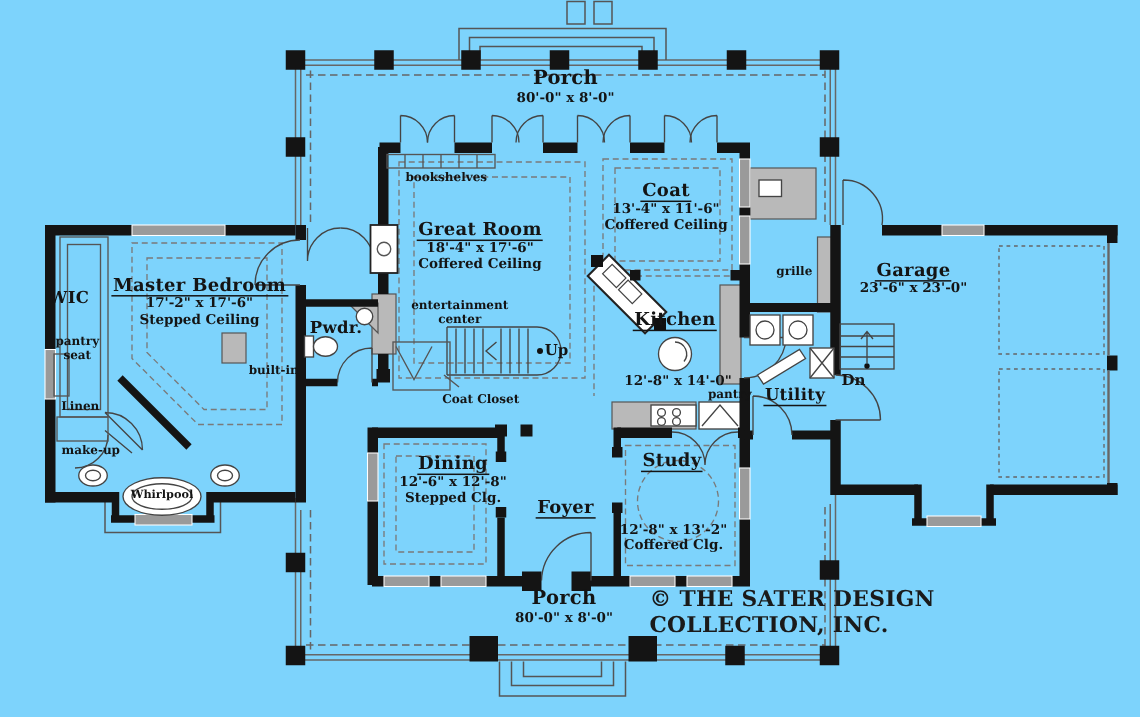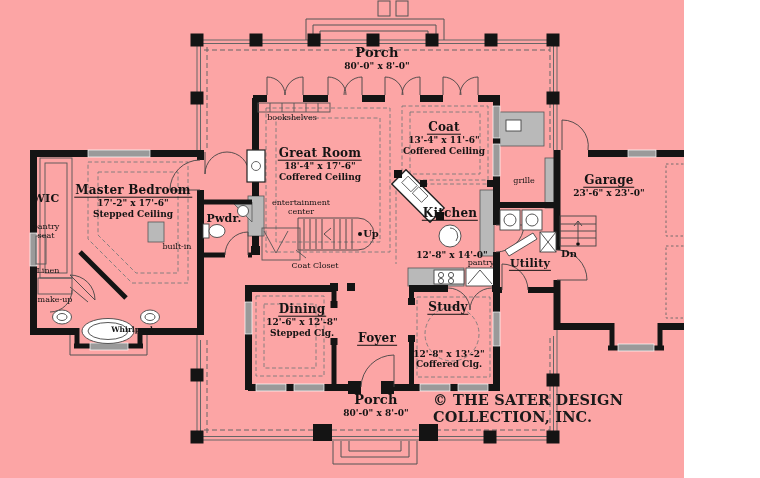--- a/index.html
+++ b/index.html
@@ -1,27 +1,27 @@
 <!DOCTYPE html>
 <html><head>
 <meta charset="utf-8">
 <style>
   html,body{margin:0;padding:0;background:#fff;}
-  #plan{position:relative;width:684px;height:478px;background:#fca5a5;overflow:hidden;
+  #plan{position:relative;width:760px;height:478px;background:#7dd3fc;overflow:hidden;
         font-family:"DejaVu Serif",serif;color:#111;}
   #linework{position:absolute;left:0;top:0;}
   .lbl{position:absolute;transform:translate(-50%,-50%);text-align:center;white-space:nowrap;
        font-weight:bold;color:#141414;line-height:1.12;}
   .lbl span{display:block;}
   .name{font-size:12px;letter-spacing:.2px;}
   .name.u{display:inline-block;border-bottom:1.3px solid #141414;padding:0 1px 0px 1px;}
   .big{font-size:13px;}
   .dims{font-size:9px;}
-  .small{font-size:8px;font-weight:normal;}
-  .tiny{font-size:7.5px;margin-left:24px;}
+  .small{font-size:8px;font-weight:bold;padding-left:11px;}
+  .tiny{font-size:7.5px;}
   .mid{font-size:10px;}
   .copyright{position:absolute;left:421px;top:391px;width:220px;text-align:left;
      font-size:14.5px;font-weight:bold;letter-spacing:.2px;line-height:1.18;color:#1a1a1a;margin-left:12px;}
 </style>
 </head>
 <body>
 
 <div id="plan">
 
 <svg id="linework" width="760" height="478" viewBox="0 0 760 478">

